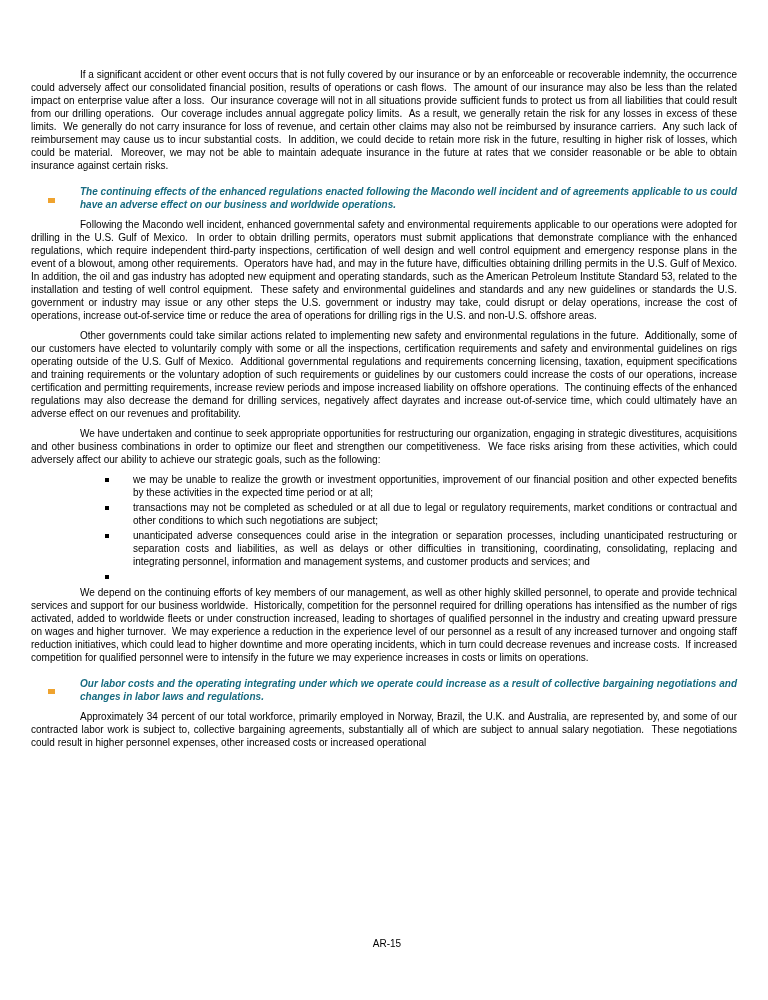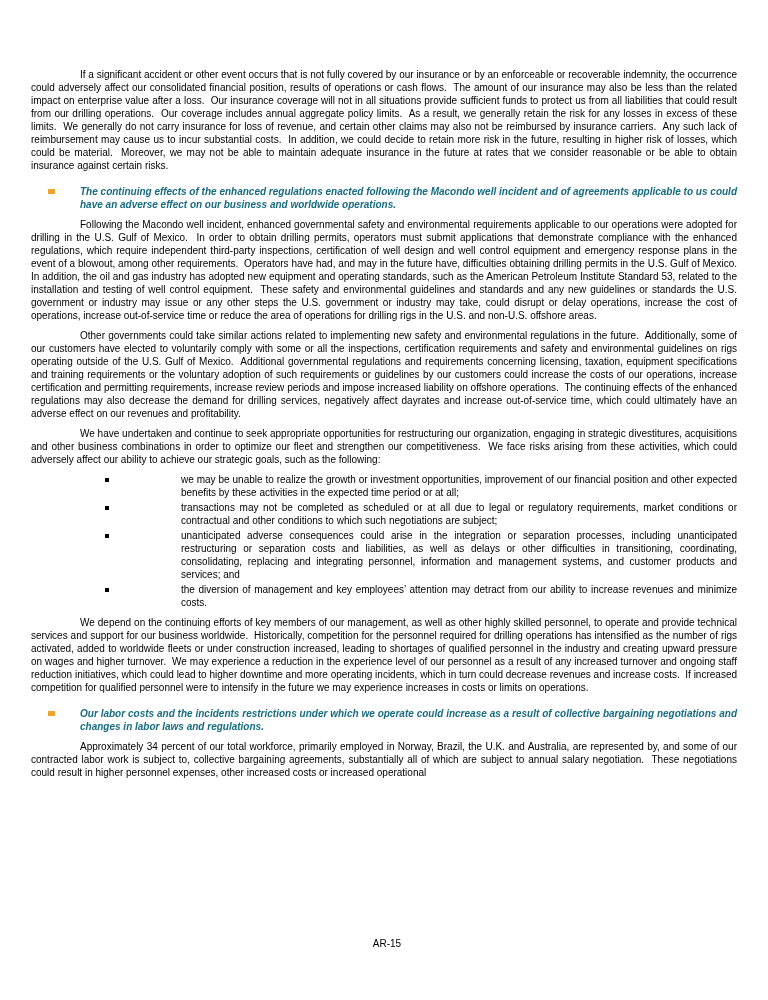--- a/index.html
+++ b/index.html
@@ -17,21 +17,21 @@
     overflow: hidden;
   }
   .body-para {
     margin: 0 0 7px 0;
     text-align: justify;
     text-indent: 49px;
     white-space: pre-wrap;
   }
   .section-heading {
     display: flex;
-    align-items: flex-start;
+    align-items: center;
     margin: 13px 0 7px 0;
   }
   .gold-bullet {
     flex: 0 0 auto;
     width: 7px;
     height: 5px;
     background: var(--bullet-gold, #EFA32F);
     margin: 4px 0 0 17px;
   }
   .heading-text {
@@ -39,21 +39,20 @@
     text-align: justify;
     font-weight: bold;
     font-style: italic;
     color: var(--heading-teal, #176B80);
   }
   .sub-bullets { margin: 0 0 7px 0; }
   .sub-bullet-item {
     display: flex;
     align-items: flex-start;
     margin: 0 0 2px 0;
-    gap: 48px;
   }
   .black-bullet {
     flex: 0 0 auto;
     width: 3.5px;
     height: 3.5px;
     background: var(--sub-bullet-black, #000000);
     margin: 5px 0 0 74px;
   }
   .sub-bullet-text {
     margin-left: 24.5px;
@@ -91,27 +90,26 @@
     <div class="sub-bullet-item">
       <span class="black-bullet"></span>
       <div class="sub-bullet-text">transactions may not be completed as scheduled or at all due to legal or regulatory requirements, market conditions or contractual and other conditions to which such negotiations are subject;</div>
     </div>
     <div class="sub-bullet-item">
       <span class="black-bullet"></span>
       <div class="sub-bullet-text">unanticipated adverse consequences could arise in the integration or separation processes, including unanticipated restructuring or separation costs and liabilities, as well as delays or other difficulties in transitioning, coordinating, consolidating, replacing and integrating personnel, information and management systems, and customer products and services; and</div>
     </div>
     <div class="sub-bullet-item">
       <span class="black-bullet"></span>
-      <div class="sub-bullet-text">the diversion of management and key employees’ attention may detract from our ability to increase revenues and minimize costs.</div>
     </div>
   </div>
 
   <p class="body-para">We depend on the continuing efforts of key members of our management, as well as other highly skilled personnel, to operate and provide technical services and support for our business worldwide.  Historically, competition for the personnel required for drilling operations has intensified as the number of rigs activated, added to worldwide fleets or under construction increased, leading to shortages of qualified personnel in the industry and creating upward pressure on wages and higher turnover.  We may experience a reduction in the experience level of our personnel as a result of any increased turnover and ongoing staff reduction initiatives, which could lead to higher downtime and more operating incidents, which in turn could decrease revenues and increase costs.  If increased competition for qualified personnel were to intensify in the future we may experience increases in costs or limits on operations.</p>
 
   <div class="section-heading">
     <span class="gold-bullet"></span>
-    <div class="heading-text">Our labor costs and the incidents restrictions under which we operate could increase as a result of collective bargaining negotiations and changes in labor laws and regulations.</div>
+    <div class="heading-text">Our labor costs and the operating integrating under which we operate could increase as a result of collective bargaining negotiations and changes in labor laws and regulations.</div>
   </div>
   <p class="body-para">Approximately 34 percent of our total workforce, primarily employed in Norway, Brazil, the U.K. and Australia, are represented by, and some of our contracted labor work is subject to, collective bargaining agreements, substantially all of which are subject to annual salary negotiation.  These negotiations could result in higher personnel expenses, other increased costs or increased operational</p>
 
   <div class="footer">AR-15</div>
 
 </div>
 
 </body></html>

